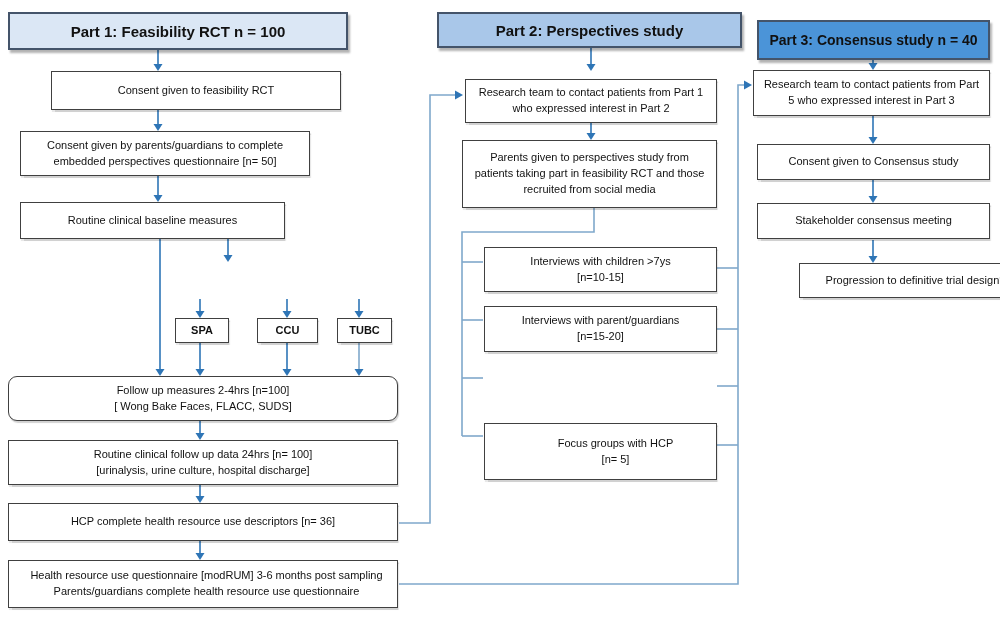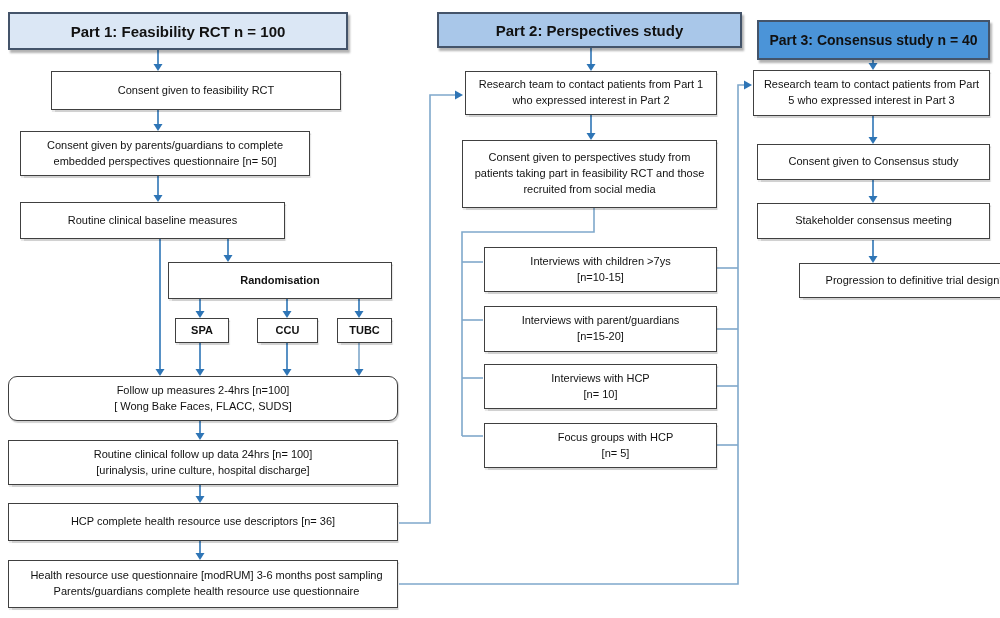--- a/index.html
+++ b/index.html
@@ -116,56 +116,53 @@
 
   <div class="hdr hdr1" style="left:8px;top:12px;width:340px;height:38px;">Part 1: Feasibility RCT n = 100</div>
 
   <div class="box" style="left:20px;top:71px;width:290px;height:39px;margin-left:31px;">Consent given to feasibility RCT</div>
 
   <div class="box" style="left:20px;top:131px;width:290px;height:45px;">Consent given by parents/guardians to complete
 embedded perspectives questionnaire [n= 50]</div>
 
   <div class="box" style="left:20px;top:202px;width:265px;height:37px;">Routine clinical baseline measures</div>
 
-  <div class="box bold" style="left:168px;top:262px;width:224px;height:37px;">Randomisation</div>
 
   <div class="box bold" style="left:175px;top:318px;width:54px;height:25px;">SPA</div>
   <div class="box bold" style="left:257px;top:318px;width:61px;height:25px;">CCU</div>
   <div class="box bold" style="left:337px;top:318px;width:55px;height:25px;">TUBC</div>
 
   <div class="box" style="left:8px;top:376px;width:390px;height:45px;border-radius:9px;">Follow up measures 2-4hrs [n=100]
 [ Wong Bake Faces, FLACC, SUDS]</div>
 
   <div class="box" style="left:8px;top:440px;width:390px;height:45px;">Routine clinical follow up data 24hrs [n= 100]
 [urinalysis, urine culture, hospital discharge]</div>
 
   <div class="box" style="left:8px;top:503px;width:390px;height:38px;">HCP complete health resource use descriptors [n= 36]</div>
 
   <div class="box" style="left:8px;top:560px;width:390px;height:48px;padding-left:13px;">Health resource use questionnaire [modRUM]  3-6 months post sampling
 Parents/guardians complete health resource use questionnaire</div>
 
   <div class="hdr hdr2" style="left:437px;top:12px;width:305px;height:36px;">Part 2: Perspectives study</div>
 
-  <div class="box" style="left:465px;top:71px;width:252px;height:44px;">Research team to contact patients from Part 1
+  <div class="box" style="left:465px;top:79px;width:252px;height:44px;">Research team to contact patients from Part 1
 who expressed interest in Part 2</div>
 
-  <div class="box" style="left:462px;top:140px;width:255px;height:68px;">Consent given to perspectives study from
+  <div class="box" style="left:462px;top:140px;width:255px;height:68px;">Parents given to perspectives study from
 patients taking part in feasibility RCT and those
 recruited from social media</div>
 
   <div class="box" style="left:484px;top:247px;width:233px;height:45px;">Interviews with children &gt;7ys
 [n=10-15]</div>
 
   <div class="box" style="left:484px;top:306px;width:233px;height:46px;">Interviews with parent/guardians
 [n=15-20]</div>
 
-  <div class="box" style="left:484px;top:364px;width:233px;height:45px;">Interviews with HCP
-[n= 10]</div>
 
-  <div class="box" style="left:484px;top:423px;width:233px;height:45px;padding-left:36px;">Focus groups with HCP
+  <div class="box" style="left:484px;top:423px;width:233px;height:57px;padding-left:36px;">Focus groups with HCP
 [n= 5]</div>
 
   <div class="hdr hdr3" style="left:757px;top:12px;width:233px;height:40px;font-size:14px;">Part 3: Consensus study n = 40</div>
 
   <div class="box" style="left:753px;top:70px;width:237px;height:46px;">Research team to contact patients from Part
 5 who expressed interest in Part 3</div>
 
   <div class="box" style="left:757px;top:144px;width:233px;height:36px;">Consent given to Consensus study</div>
 
   <div class="box" style="left:757px;top:203px;width:233px;height:36px;">Stakeholder consensus meeting</div>

